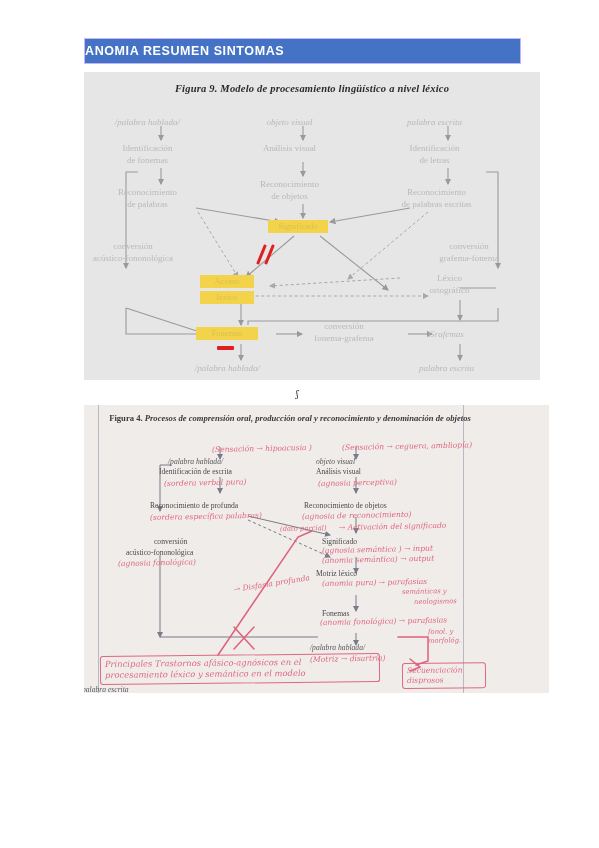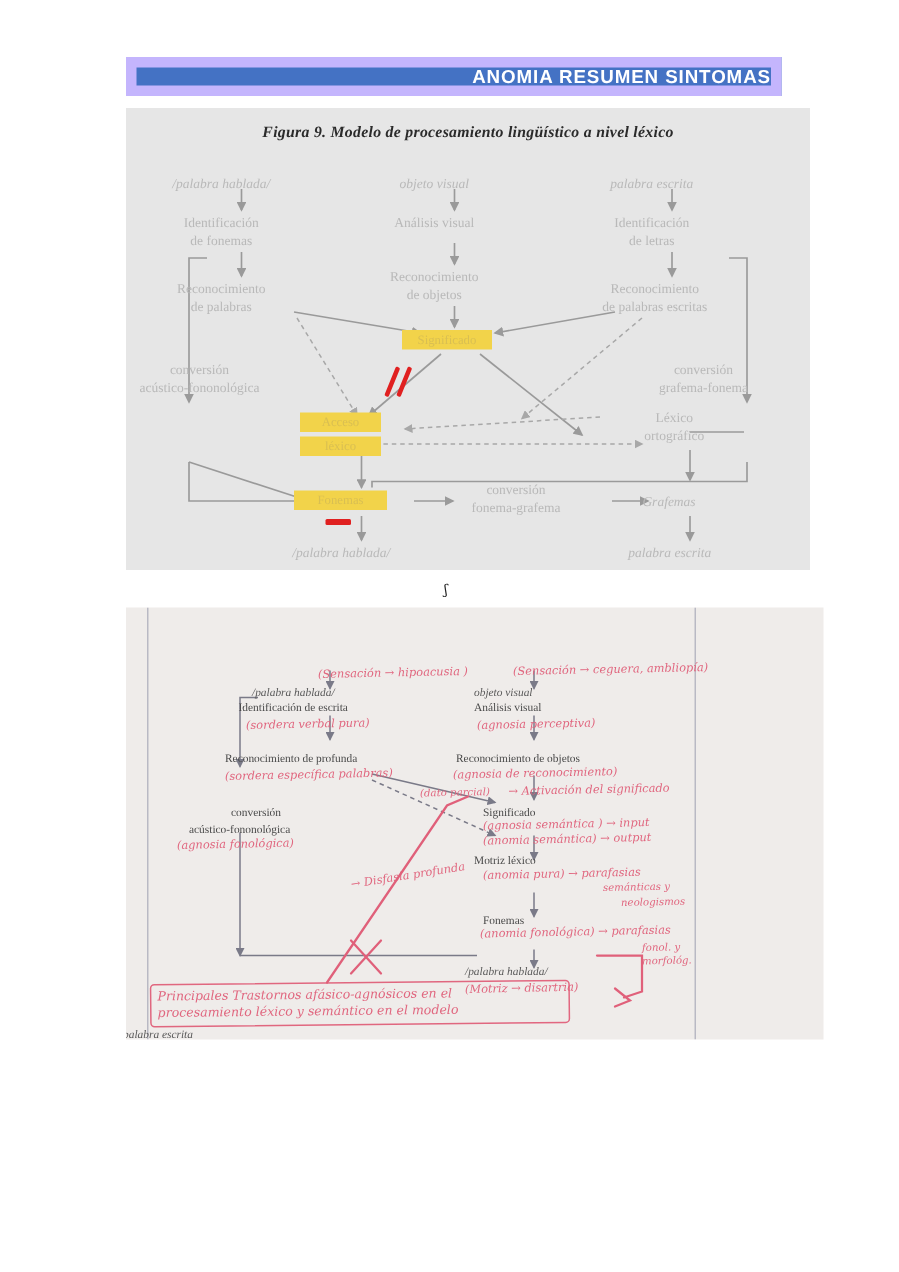--- a/index.html
+++ b/index.html
@@ -1,21 +1,21 @@
 <!DOCTYPE html>
 <html><head>
 <meta charset="utf-8">
 <style>
   html,body{margin:0;padding:0;background:#ffffff;}
   body{width:599px;height:848px;position:relative;font-family:"Liberation Serif",serif;overflow:hidden;}
 
   
   .banner{position:absolute;left:84px;top:38px;width:437px;height:26px;
-          background:#4472c4;border:7px solid #c4b5fd;box-sizing:border-box;
-          display:flex;align-items:center;justify-content:flex-end;}
+          background:#4472c4;border:1px solid #c4b5fd;box-sizing:border-box;
+          display:flex;align-items:center;justify-content:flex-start;}
   .banner-title{color:#ffffff;font-family:"Liberation Sans",sans-serif;font-weight:bold;
           font-size:12.5px;letter-spacing:.6px;}
 
   
   .fig{position:absolute;overflow:hidden;padding-left:28px;}
   #fig1{left:84px;top:72px;width:428px;height:308px;background:#e6e6e6;}
   #fig2{left:84px;top:405px;width:437px;height:288px;background:#efecea;}
 
   .fig-title{position:absolute;text-align:center;font-weight:bold;font-style:italic;
              color:#2b2b2b;line-height:1.25;}
@@ -179,20 +179,23 @@
   <div class="redbar" style="left:133px;top:274px;"></div>
 </div>
 
 <div class="notch" style="left:296px;top:389px;">ʃ</div>
 
 <div class="fig" id="fig2">
 
   <div class="margin-line" style="left:14px;top:0;height:288px;"></div>
   <div class="margin-line" style="left:379px;top:0;height:288px;"></div>
 
+  <div class="fig-title">
+    <span class="fignum">Figura 4.</span><span> Procesos de comprensión oral, producción oral y reconocimiento y denominación de objetos</span>
+  </div>
 
   <svg class="wire" viewBox="0 0 437 288">
     <defs>
       <marker id="bh" markerWidth="6" markerHeight="6" refX="5" refY="3" orient="auto">
         <path d="M0,0 L6,3 L0,6 z" fill="#7a7a88"></path>
       </marker>
     </defs>
     <g stroke="#7a7a88" stroke-width="1" fill="none" marker-end="url(#bh)">
       <line x1="122" y1="42" x2="122" y2="54"></line>
       <line x1="258" y1="42" x2="258" y2="54"></line>
@@ -260,13 +263,17 @@
       <path d="M300 232 L330 232 L330 256 L318 260"></path>
       <path d="M312 254 L322 262 L312 266"></path>
     </g>
   </svg>
 
   <div class="hw box big" style="left:16px;top:251px;width:270px;line-height:1.35;white-space:normal;">
     <span>Principales Trastornos afásico-agnósicos en el</span><br>
     <span>procesamiento léxico y semántico en el modelo</span>
   </div>
 
+  <div class="hw box" style="left:318px;top:258px;width:74px;line-height:1.3;white-space:normal;">
+    <span>Secuenciación</span><br>
+    <span>disprosos</span>
+  </div>
 </div>
 
 </body></html>

